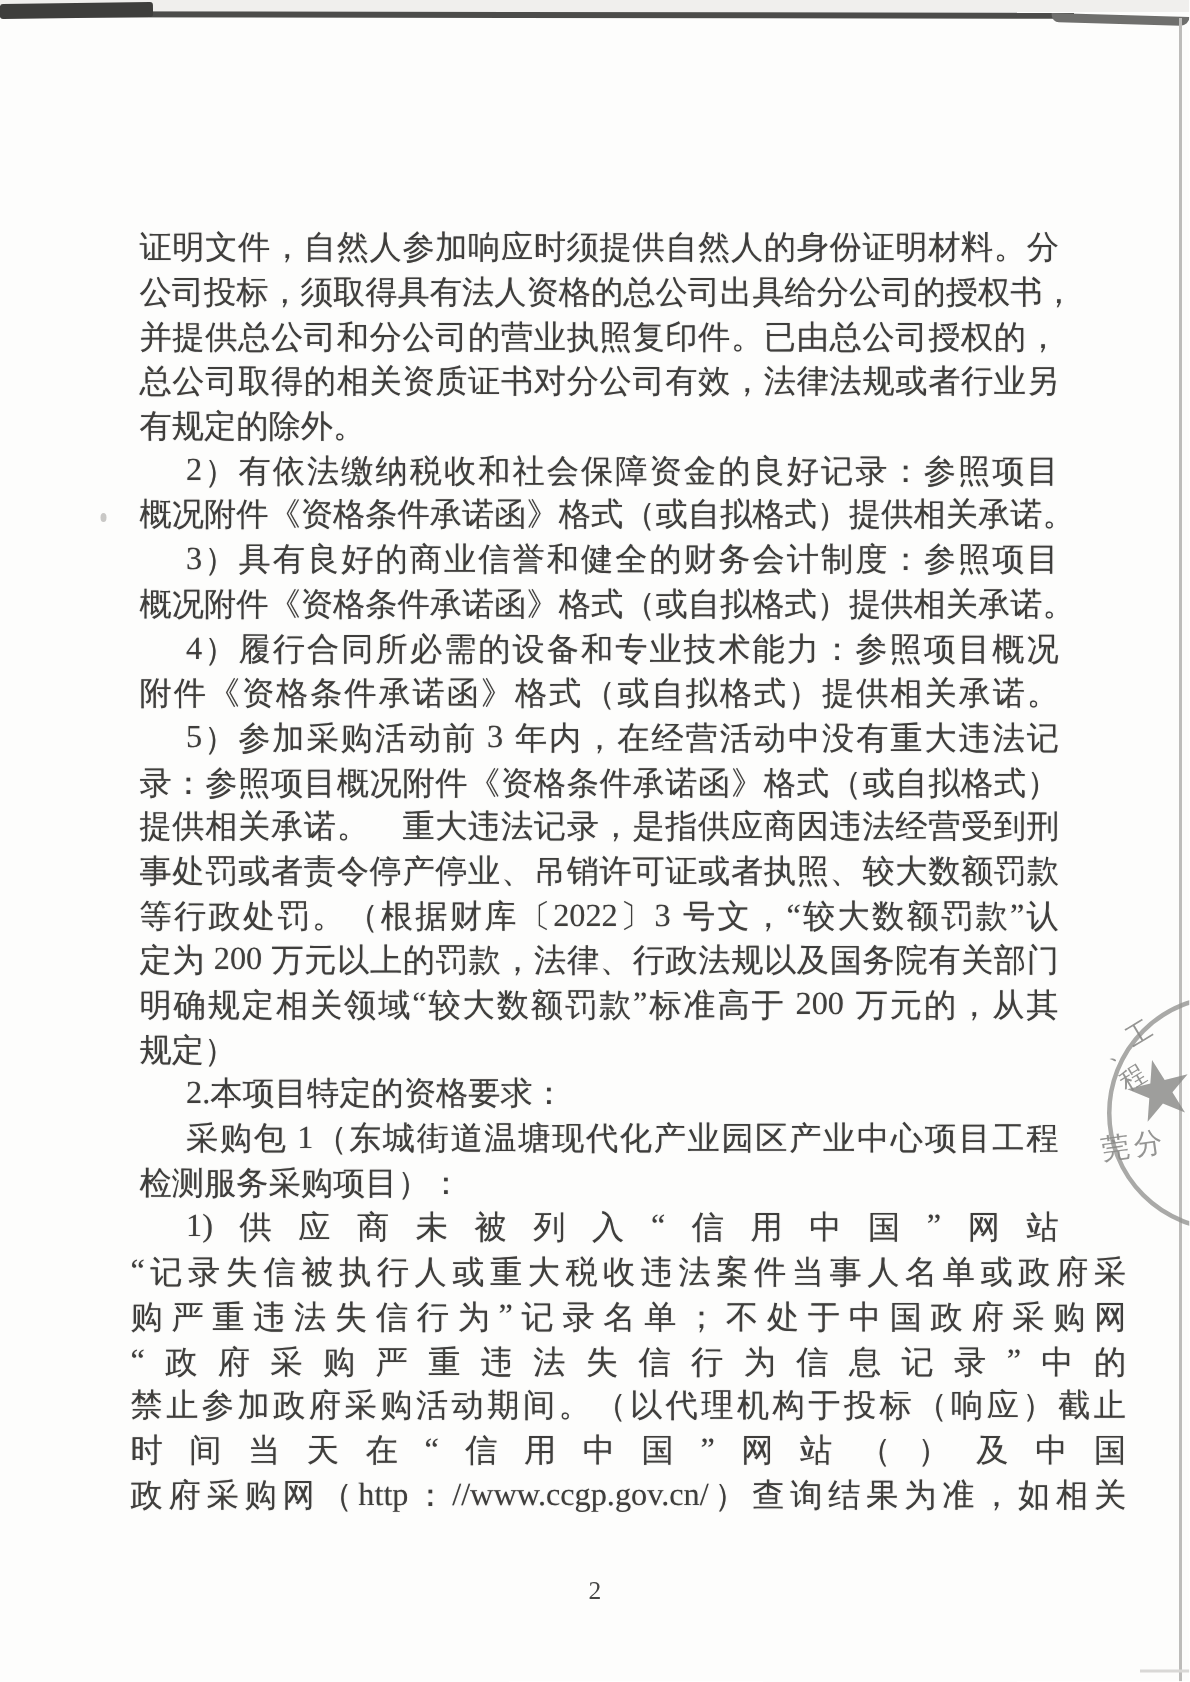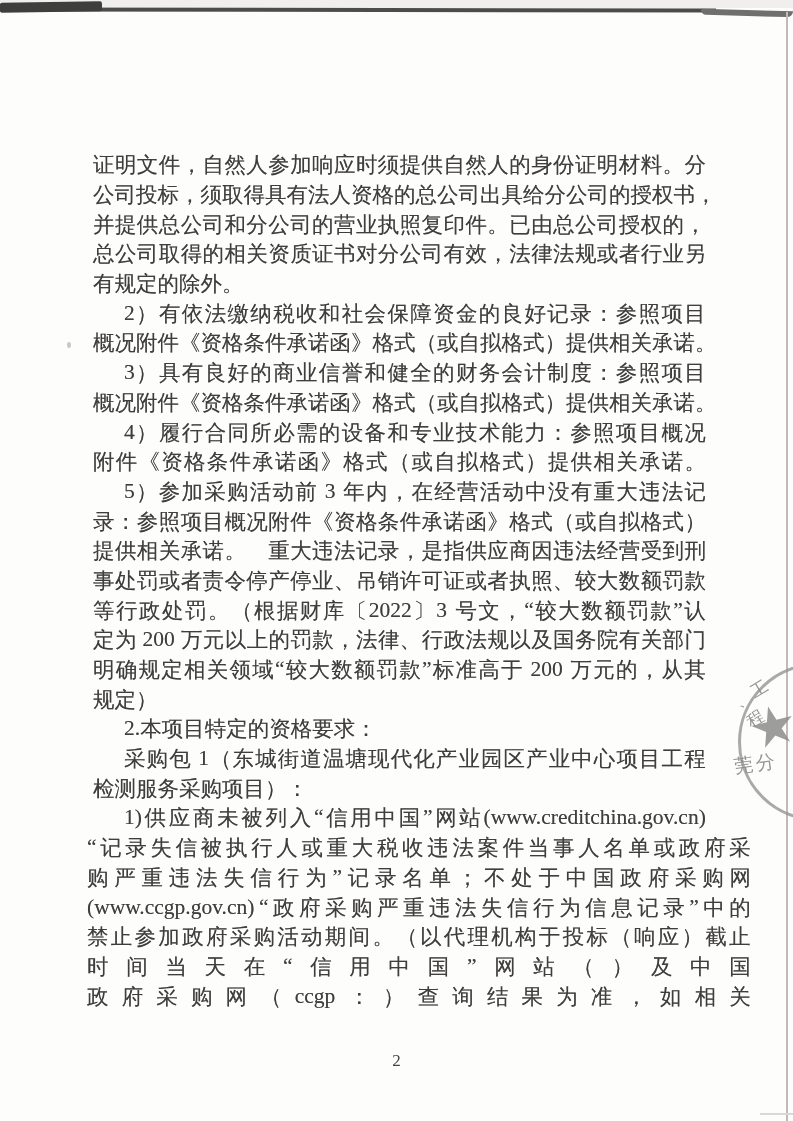--- a/index.html
+++ b/index.html
@@ -67,27 +67,27 @@
       <div class="line just"><span>录</span><span>：</span><span>参</span><span>照</span><span>项</span><span>目</span><span>概</span><span>况</span><span>附</span><span>件</span><span>《</span><span>资</span><span>格</span><span>条</span><span>件</span><span>承</span><span>诺</span><span>函</span><span>》</span><span>格</span><span>式</span><span>（</span><span>或</span><span>自</span><span>拟</span><span>格</span><span>式</span><span>）</span></div>
       <div class="line just"><span>提</span><span>供</span><span>相</span><span>关</span><span>承</span><span>诺</span><span>。</span><span>　</span><span>重</span><span>大</span><span>违</span><span>法</span><span>记</span><span>录</span><span>，</span><span>是</span><span>指</span><span>供</span><span>应</span><span>商</span><span>因</span><span>违</span><span>法</span><span>经</span><span>营</span><span>受</span><span>到</span><span>刑</span></div>
       <div class="line just"><span>事</span><span>处</span><span>罚</span><span>或</span><span>者</span><span>责</span><span>令</span><span>停</span><span>产</span><span>停</span><span>业</span><span>、</span><span>吊</span><span>销</span><span>许</span><span>可</span><span>证</span><span>或</span><span>者</span><span>执</span><span>照</span><span>、</span><span>较</span><span>大</span><span>数</span><span>额</span><span>罚</span><span>款</span></div>
       <div class="line just"><span>等</span><span>行</span><span>政</span><span>处</span><span>罚</span><span>。</span><span>（</span><span>根</span><span>据</span><span>财</span><span>库</span><span>〔</span><span>2022</span><span>〕</span><span>3</span><span>&nbsp;</span><span>号</span><span>文</span><span>，</span><span>“</span><span>较</span><span>大</span><span>数</span><span>额</span><span>罚</span><span>款</span><span>”</span><span>认</span></div>
       <div class="line just"><span>定</span><span>为</span><span>&nbsp;</span><span>200</span><span>&nbsp;</span><span>万</span><span>元</span><span>以</span><span>上</span><span>的</span><span>罚</span><span>款</span><span>，</span><span>法</span><span>律</span><span>、</span><span>行</span><span>政</span><span>法</span><span>规</span><span>以</span><span>及</span><span>国</span><span>务</span><span>院</span><span>有</span><span>关</span><span>部</span><span>门</span></div>
       <div class="line just"><span>明</span><span>确</span><span>规</span><span>定</span><span>相</span><span>关</span><span>领</span><span>域</span><span>“</span><span>较</span><span>大</span><span>数</span><span>额</span><span>罚</span><span>款</span><span>”</span><span>标</span><span>准</span><span>高</span><span>于</span><span>&nbsp;</span><span>200</span><span>&nbsp;</span><span>万</span><span>元</span><span>的</span><span>，</span><span>从</span><span>其</span></div>
       <div class="line"><span>规</span><span>定</span><span>）</span></div>
       <div class="line indent"><span>2.</span><span>本</span><span>项</span><span>目</span><span>特</span><span>定</span><span>的</span><span>资</span><span>格</span><span>要</span><span>求</span><span>：</span></div>
       <div class="line just indent"><span>采</span><span>购</span><span>包</span><span>&nbsp;</span><span>1</span><span>（</span><span>东</span><span>城</span><span>街</span><span>道</span><span>温</span><span>塘</span><span>现</span><span>代</span><span>化</span><span>产</span><span>业</span><span>园</span><span>区</span><span>产</span><span>业</span><span>中</span><span>心</span><span>项</span><span>目</span><span>工</span><span>程</span></div>
       <div class="line"><span>检</span><span>测</span><span>服</span><span>务</span><span>采</span><span>购</span><span>项</span><span>目</span><span>）</span><span>：</span></div>
-      <div class="line just indent"><span>1)</span><span>供</span><span>应</span><span>商</span><span>未</span><span>被</span><span>列</span><span>入</span><span>“</span><span>信</span><span>用</span><span>中</span><span>国</span><span>”</span><span>网</span><span>站</span><span>(www.creditchina.gov.cn)</span></div>
+      <div class="line just indent"><span>1)</span><span>供</span><span>应</span><span>商</span><span>未</span><span>被</span><span>列</span><span>入</span><span>“</span><span>信</span><span>用</span><span>中</span><span>国</span><span>”</span><span>网</span><span>站</span></div>
       <div class="line just wide"><span>“</span><span>记</span><span>录</span><span>失</span><span>信</span><span>被</span><span>执</span><span>行</span><span>人</span><span>或</span><span>重</span><span>大</span><span>税</span><span>收</span><span>违</span><span>法</span><span>案</span><span>件</span><span>当</span><span>事</span><span>人</span><span>名</span><span>单</span><span>或</span><span>政</span><span>府</span><span>采</span></div>
       <div class="line just wide"><span>购</span><span>严</span><span>重</span><span>违</span><span>法</span><span>失</span><span>信</span><span>行</span><span>为</span><span>”</span><span>记</span><span>录</span><span>名</span><span>单</span><span>；</span><span>不</span><span>处</span><span>于</span><span>中</span><span>国</span><span>政</span><span>府</span><span>采</span><span>购</span><span>网</span></div>
-      <div class="line just wide"><span>(www.ccgp.gov.cn)</span><span>“</span><span>政</span><span>府</span><span>采</span><span>购</span><span>严</span><span>重</span><span>违</span><span>法</span><span>失</span><span>信</span><span>行</span><span>为</span><span>信</span><span>息</span><span>记</span><span>录</span><span>”</span><span>中</span><span>的</span></div>
+      <div class="line just wide"><span>“</span><span>政</span><span>府</span><span>采</span><span>购</span><span>严</span><span>重</span><span>违</span><span>法</span><span>失</span><span>信</span><span>行</span><span>为</span><span>信</span><span>息</span><span>记</span><span>录</span><span>”</span><span>中</span><span>的</span></div>
       <div class="line just wide"><span>禁</span><span>止</span><span>参</span><span>加</span><span>政</span><span>府</span><span>采</span><span>购</span><span>活</span><span>动</span><span>期</span><span>间</span><span>。</span><span>（</span><span>以</span><span>代</span><span>理</span><span>机</span><span>构</span><span>于</span><span>投</span><span>标</span><span>（</span><span>响</span><span>应</span><span>）</span><span>截</span><span>止</span></div>
       <div class="line just wide"><span>时</span><span>间</span><span>当</span><span>天</span><span>在</span><span>“</span><span>信</span><span>用</span><span>中</span><span>国</span><span>”</span><span>网</span><span>站</span><span>（</span><span>）</span><span>及</span><span>中</span><span>国</span></div>
-      <div class="line just wide"><span>政</span><span>府</span><span>采</span><span>购</span><span>网</span><span>（</span><span>ccgp</span><span>：</span><span>）</span><span>查</span><span>询</span><span>结</span><span>果</span><span>为</span><span>准</span><span>，</span><span>如</span><span>相</span><span>关</span></div>
+      <div class="line just wide"><span>政</span><span>府</span><span>采</span><span>购</span><span>网</span><span>（</span><span>http</span><span>：</span><span>//www.ccgp.gov.cn/</span><span>）</span><span>查</span><span>询</span><span>结</span><span>果</span><span>为</span><span>准</span><span>，</span><span>如</span><span>相</span><span>关</span></div>
     </div>
 
   <div class="stamp">
     <div class="stamp-circle"></div>
     <div class="stamp-star">★</div>
     <div class="stamp-text-top">、工程</div>
     <div class="stamp-text-bottom">莞分</div>
   </div>
 
   <div class="page-number">2</div>

